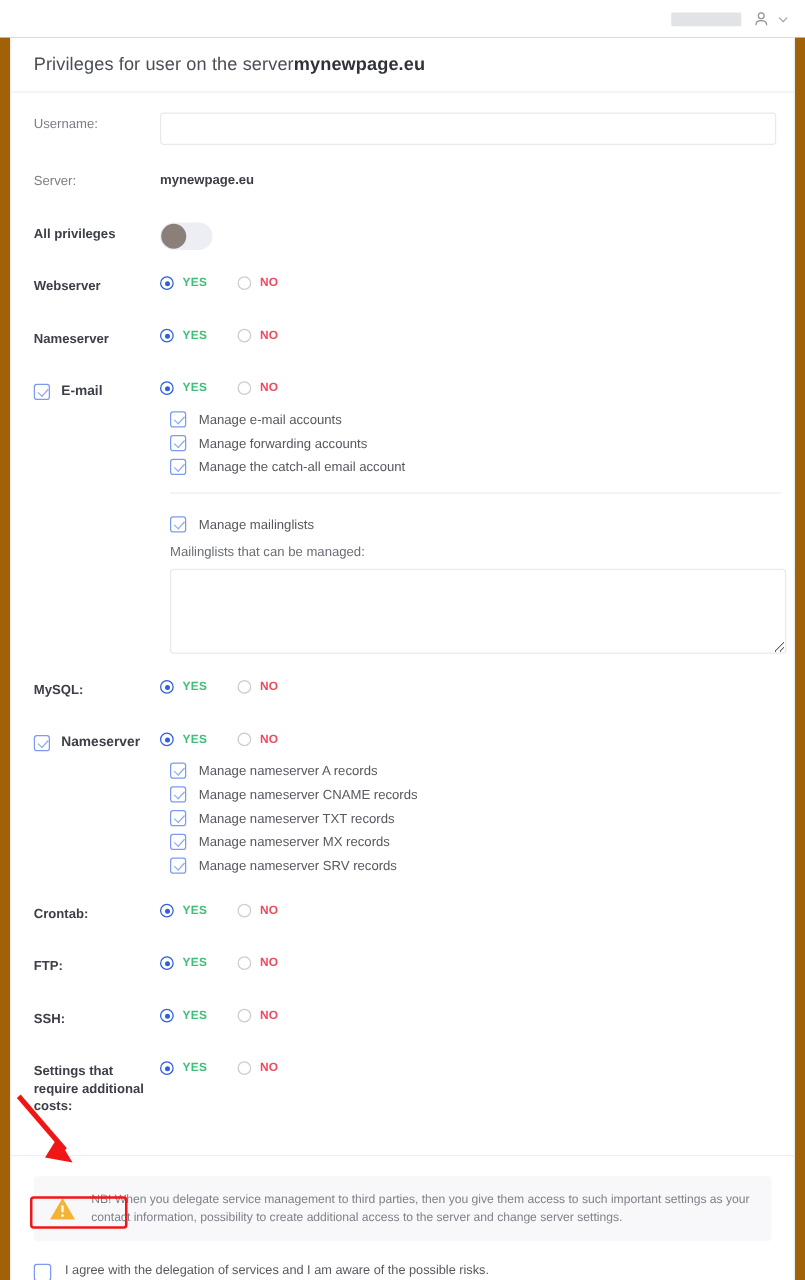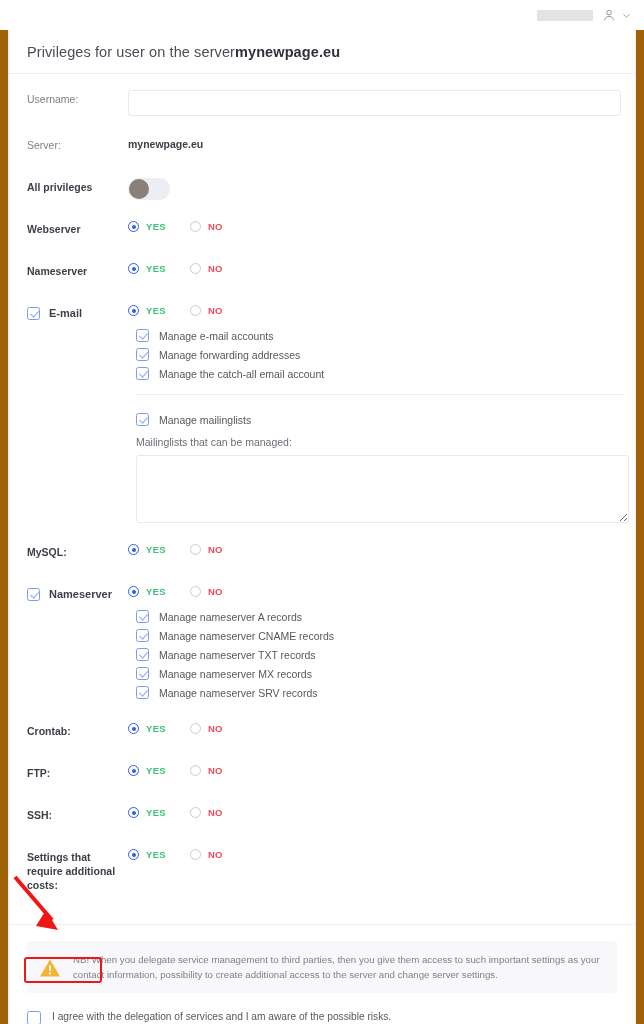--- a/index.html
+++ b/index.html
@@ -356,21 +356,21 @@
             </div>
           </div>
 
           <div class="sublist">
             <div class="sub-item">
               <span class="cb checked"></span>
               <span class="txt">Manage e-mail accounts</span>
             </div>
             <div class="sub-item">
               <span class="cb checked"></span>
-              <span class="txt">Manage forwarding addresses</span>
+              <span class="txt">Manage forwarding accounts</span>
             </div>
             <div class="sub-item">
               <span class="cb checked"></span>
               <span class="txt">Manage the catch-all email account</span>
             </div>
           </div>
 
           <div class="sub-divider"></div>
 
           <div class="sublist-tight" style="margin-top:15px">

